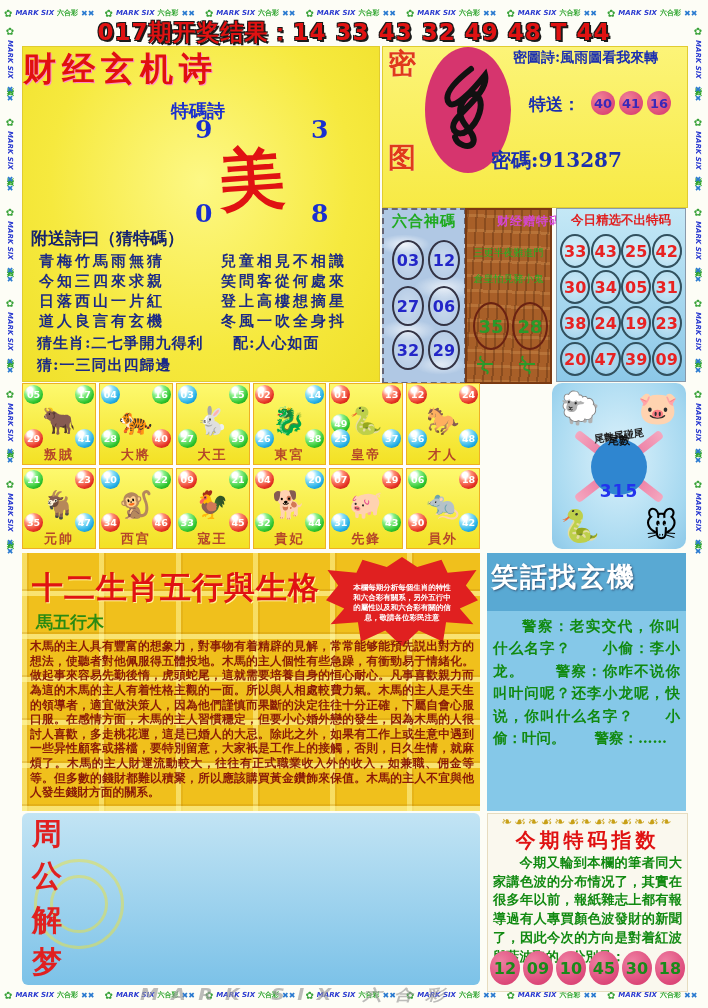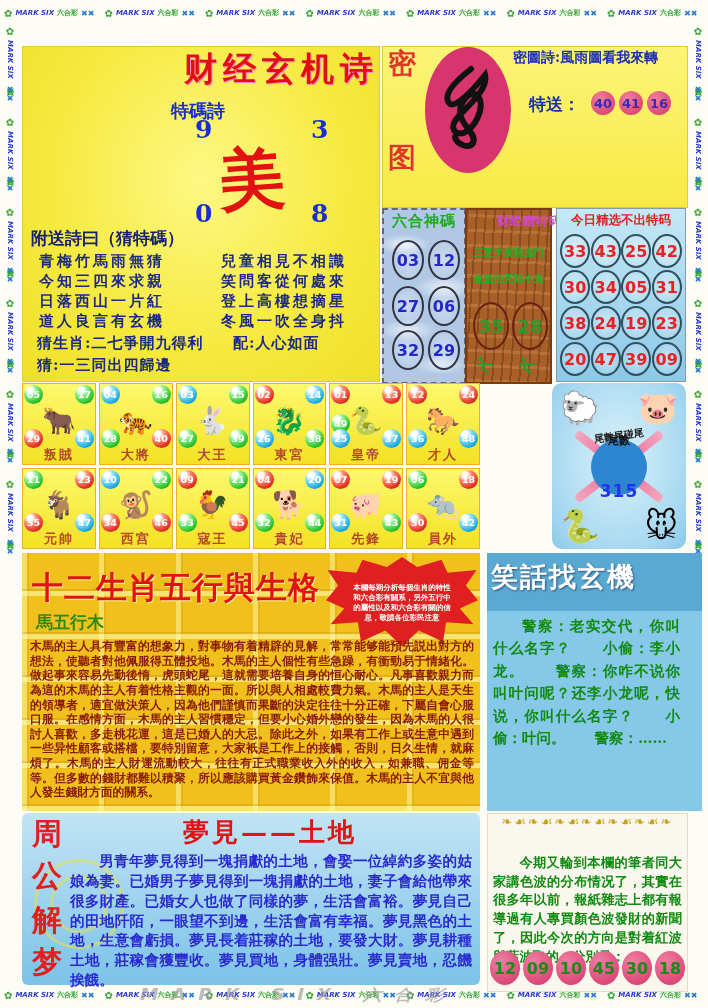--- a/index.html
+++ b/index.html
@@ -19,21 +19,21 @@
   .bstrip.left .bitem,.bstrip.right .bitem{writing-mode:vertical-rl;}
   .bigmark{position:absolute;left:140px;top:986px;width:430px;color:#9a9a9a;opacity:.65;
            font-size:15px;font-style:italic;font-weight:bold;letter-spacing:10px;transform:scaleX(1.25);transform-origin:left;}
   
   .result-line{position:absolute;left:0;top:17px;width:708px;text-align:center;font-size:23px;font-weight:bold;
     color:#e01212;z-index:9;letter-spacing:1px;
     text-shadow:2px 2px 0 #1a1a1a,-1px -1px 0 #1a1a1a,1px -1px 0 #1a1a1a,-1px 1px 0 #1a1a1a;}
   
   .panelA{position:absolute;left:22px;top:46px;width:356px;height:334px;border:1px solid #e0cc30;
     background:radial-gradient(ellipse at 50% 40%,#fdf885 0%,#f6e93e 60%,#f0e02a 100%);}
-  .mast-title{position:absolute;left:0;top:0;width:100%;text-align:right;font-family:"DejaVu Serif",serif;
+  .mast-title{position:absolute;left:0;top:0;width:100%;text-align:left;font-family:"DejaVu Serif",serif;
     font-size:33px;font-weight:bold;color:#e01010;letter-spacing:6px;text-shadow:1px 1px 0 #f8c;}
   .issue{position:absolute;left:12px;top:47px;font-size:23px;font-weight:bold;color:#1a2fd0;}
   .issue-sub{position:absolute;left:148px;top:52px;font-size:18px;font-weight:bold;color:#1a2fd0;font-family:Liberation Sans, sans-serif;}
   .cdigit{position:absolute;font-size:25px;font-weight:bold;color:#1a2fd0;font-family:"DejaVu Serif",serif;}
   .bigchar{position:absolute;left:196px;top:88px;font-size:66px;font-weight:bold;color:#e01212;
     font-family:"DejaVu Serif",serif;transform:rotate(-4deg);}
   .poem-head{position:absolute;left:8px;top:180px;font-size:17px;font-weight:bold;color:#15226e;font-family:"DejaVu Serif",serif;}
   .poem-col{position:absolute;top:204px;font-size:15px;font-weight:bold;color:#1c2a86;line-height:20px;
     letter-spacing:3px;font-family:"DejaVu Serif",serif;}
   .poem-col.l{left:16px;} .poem-col.r{left:198px;}
@@ -63,21 +63,21 @@
     font-family:"DejaVu Serif",serif;letter-spacing:1px;}
   .lh-ell{position:absolute;width:28px;height:36px;border:2px solid #334;border-radius:50%;
     color:#2326c8;font-size:16px;font-weight:bold;display:flex;align-items:center;justify-content:center;
     background:radial-gradient(rgba(255,255,255,.35),transparent);}
   .panelC2{position:absolute;left:465px;top:208px;width:83px;height:172px;border:2px solid #7a3a12;
     background:#a85f28;
     background-image:repeating-linear-gradient(94deg,rgba(60,25,5,.28) 0 2px,transparent 2px 9px),
       repeating-linear-gradient(2deg,rgba(255,205,130,.18) 0 3px,transparent 3px 15px);}
   .c2title{position:absolute;left:12px;top:3px;width:100%;text-align:right;font-size:12px;font-weight:bold;color:#d545d5;
     letter-spacing:1px;filter:blur(.3px);}
-  .c2line{position:absolute;left:0;width:100%;text-align:center;font-size:10px;font-weight:bold;color:#25b025;filter:blur(.3px);}
+  .c2line{position:absolute;left:0;width:100%;text-align:center;font-size:10px;font-weight:normal;color:#25b025;filter:blur(.3px);}
   .wd-ell{position:absolute;width:32px;height:44px;border:2px solid #6a2212;border-radius:50%;
     color:#2a9a2a;font-size:18px;font-weight:bold;display:flex;align-items:center;justify-content:center;}
   .panelC3{position:absolute;left:556px;top:208px;width:128px;height:172px;border:1px solid #89a;
     background:linear-gradient(180deg,#c4e8f6,#8cc8e8);}
   .c3title{position:absolute;left:0;top:3px;width:100%;text-align:center;font-size:12.5px;font-weight:bold;color:#e02020;}
   .no-grid{position:absolute;left:3px;top:24px;width:122px;display:grid;grid-template-columns:repeat(4,1fr);
     grid-auto-rows:36px;justify-items:center;align-items:center;}
   .no-ell{width:26px;height:30px;border:2px solid #31505e;border-radius:50%;color:#e82222;font-size:16px;font-weight:bold;
     display:flex;align-items:center;justify-content:center;background:radial-gradient(rgba(255,255,255,.45),transparent);}
   
@@ -114,21 +114,21 @@
   .etitle{position:absolute;left:10px;top:14px;font-size:31px;font-weight:bold;color:#e01212;letter-spacing:1px;
     font-family:"DejaVu Serif",serif;text-shadow:1px 1px 0 #fff6a0;}
   .starburst{position:absolute;right:2px;top:4px;width:152px;height:92px;background:#e02020;
     clip-path:polygon(50% 0%,60% 11%,76% 3%,80% 17%,99% 14%,92% 31%,100% 47%,88% 56%,97% 73%,79% 71%,77% 92%,61% 80%,50% 97%,39% 80%,23% 92%,21% 71%,3% 73%,12% 56%,0% 47%,8% 31%,1% 14%,20% 17%,24% 3%,40% 11%);
     display:flex;flex-direction:column;align-items:center;justify-content:center;}
   .starburst div{font-size:7.5px;color:#fff;font-weight:bold;line-height:1.35;white-space:nowrap;}
   .esub{position:absolute;left:14px;top:58px;font-size:17px;font-weight:bold;color:#2a8a12;}
   .ebody{position:absolute;left:8px;top:86px;width:444px;font-size:11.8px;font-weight:bold;color:#8a1a08;
     line-height:1.24;text-align:justify;font-family:"DejaVu Serif",serif;}
   
-  .sectF{position:absolute;left:487px;top:553px;width:215px;height:258px;
+  .sectF{position:absolute;left:487px;top:553px;width:199px;height:258px;
     background:linear-gradient(180deg,#59a9d3 0 58px,#85c8e8 58px 100%);}
   .ftitle{position:absolute;left:4px;top:6px;font-size:27px;font-weight:bold;color:#fff;letter-spacing:2px;
     font-family:"DejaVu Serif",serif;text-shadow:1px 1px 2px #357;}
   .fbody{position:absolute;left:6px;top:62px;width:187px;font-size:14.5px;font-weight:bold;color:#118a11;
     line-height:1.55;text-align:justify;text-indent:2em;font-family:"DejaVu Serif",serif;}
   
   .sectG{position:absolute;left:22px;top:813px;width:458px;height:172px;border-radius:6px;
     background:linear-gradient(180deg,#c2e4f4,#7cc2e8);}
   .ring{position:absolute;border:3px solid rgba(235,225,60,.5);border-radius:50%;}
   .gside{position:absolute;left:8px;width:34px;text-align:center;font-size:30px;font-weight:bold;color:#e02020;
@@ -313,20 +313,21 @@
       </span>
       <span class="bitem">
         <span class="flower">✿</span>
         <span class="mark">MARK SIX</span>
         <span class="cn">六合彩</span>
         <span class="xx">✖✖</span>
       </span>
     </div>
   <div class="bigmark" id="bigmark">MARK SIX 六合彩</div>
 
+  <div class="result-line">017期开奖结果：14 33 43 32 49 48 T 44</div>
 
   <div class="panelA">
     <div class="mast-title">财经玄机诗</div>
     <div class="issue-sub">特碼詩</div>
     <div class="cdigit" style="left:172px;top:68px">9</div>
     <div class="cdigit" style="left:288px;top:68px">3</div>
     <div class="bigchar">美</div>
     <div class="cdigit" style="left:172px;top:152px">0</div>
     <div class="cdigit" style="left:288px;top:152px">8</div>
     <div class="poem-head">附送詩曰（猜特碼）</div>
@@ -355,20 +356,21 @@
         <path d="M38 4 C20 18 10 30 16 38 C22 46 44 20 52 10 C56 26 30 44 22 56 C16 66 26 72 34 66 C46 57 52 38 44 30 C36 24 24 40 28 52 C31 62 44 70 40 78 C36 84 24 80 22 72" fill="none" stroke="#111" stroke-width="6" stroke-linecap="round"></path>
       </svg>
     </div>
     <div class="mipoem">密圖詩:風雨圖看我來轉</div>
     <div class="tesong-label">特送：</div>
     <div class="tesong-row" id="tesongRow">
         <div class="tscircle">40</div>
         <div class="tscircle">41</div>
         <div class="tscircle">16</div>
       </div>
+    <div class="micode">密碼:913287</div>
   </div>
 
   <div class="panelC1" style="position: absolute;">
     <div class="c1title">六合神碼</div>
     <div id="liuheNums">
         <div class="lh-ell" style="left: 8px; top: 30px; position: absolute;">03</div>
         <div class="lh-ell" style="left: 44px; top: 30px; position: absolute;">12</div>
         <div class="lh-ell" style="left: 8px; top: 76px; position: absolute;">27</div>
         <div class="lh-ell" style="left: 44px; top: 76px; position: absolute;">06</div>
         <div class="lh-ell" style="left: 8px; top: 120px; position: absolute;">32</div>
@@ -547,26 +549,25 @@
 
   <div class="sectG">
     <div class="ring" style="left:28px;top:62px;width:52px;height:52px"></div>
     <div class="ring" style="left:12px;top:46px;width:84px;height:84px"></div>
     <div id="dreamSide">
         <div class="gside" style="top: 6px;">周</div>
         <div class="gside" style="top: 48px;">公</div>
         <div class="gside" style="top: 92px;">解</div>
         <div class="gside" style="top: 134px;">梦</div>
       </div>
-    <div class="gtitle">夢見——土地</div>
-    <div class="gbody">男青年夢見得到一塊捐獻的土地，會娶一位綽約多姿的姑娘為妻。已婚男子夢見得到一塊捐獻的土地，妻子會給他帶來很多財產。已婚女人也做了同樣的夢，生活會富裕。夢見自己的田地阡陌，一眼望不到邊，生活會富有幸福。夢見黑色的土地，生意會虧損。夢見長着莊稼的土地，要發大財。夢見耕種土地，莊稼會獲豐收。夢見買地，身體强壯。夢見賣地，忍饑挨餓。</div>
   </div>
 
   <div class="sectH">
     <div class="hornament">❧☙❧☙❧☙❧☙❧☙❧☙❧</div>
+    <div class="htitle">今期特码指数</div>
     <div class="hbody">今期又輪到本欄的筆者同大家講色波的分布情况了，其實在很多年以前，報紙雜志上都有報導過有人專買顏色波發財的新聞了，因此今次的方向是對着紅波與藍波取的，分別是：</div>
     <div class="hrow" id="hRow">
         <div class="hcircle">12</div>
         <div class="hcircle">09</div>
         <div class="hcircle">10</div>
         <div class="hcircle">45</div>
         <div class="hcircle">30</div>
         <div class="hcircle">18</div>
       </div>
   </div>

